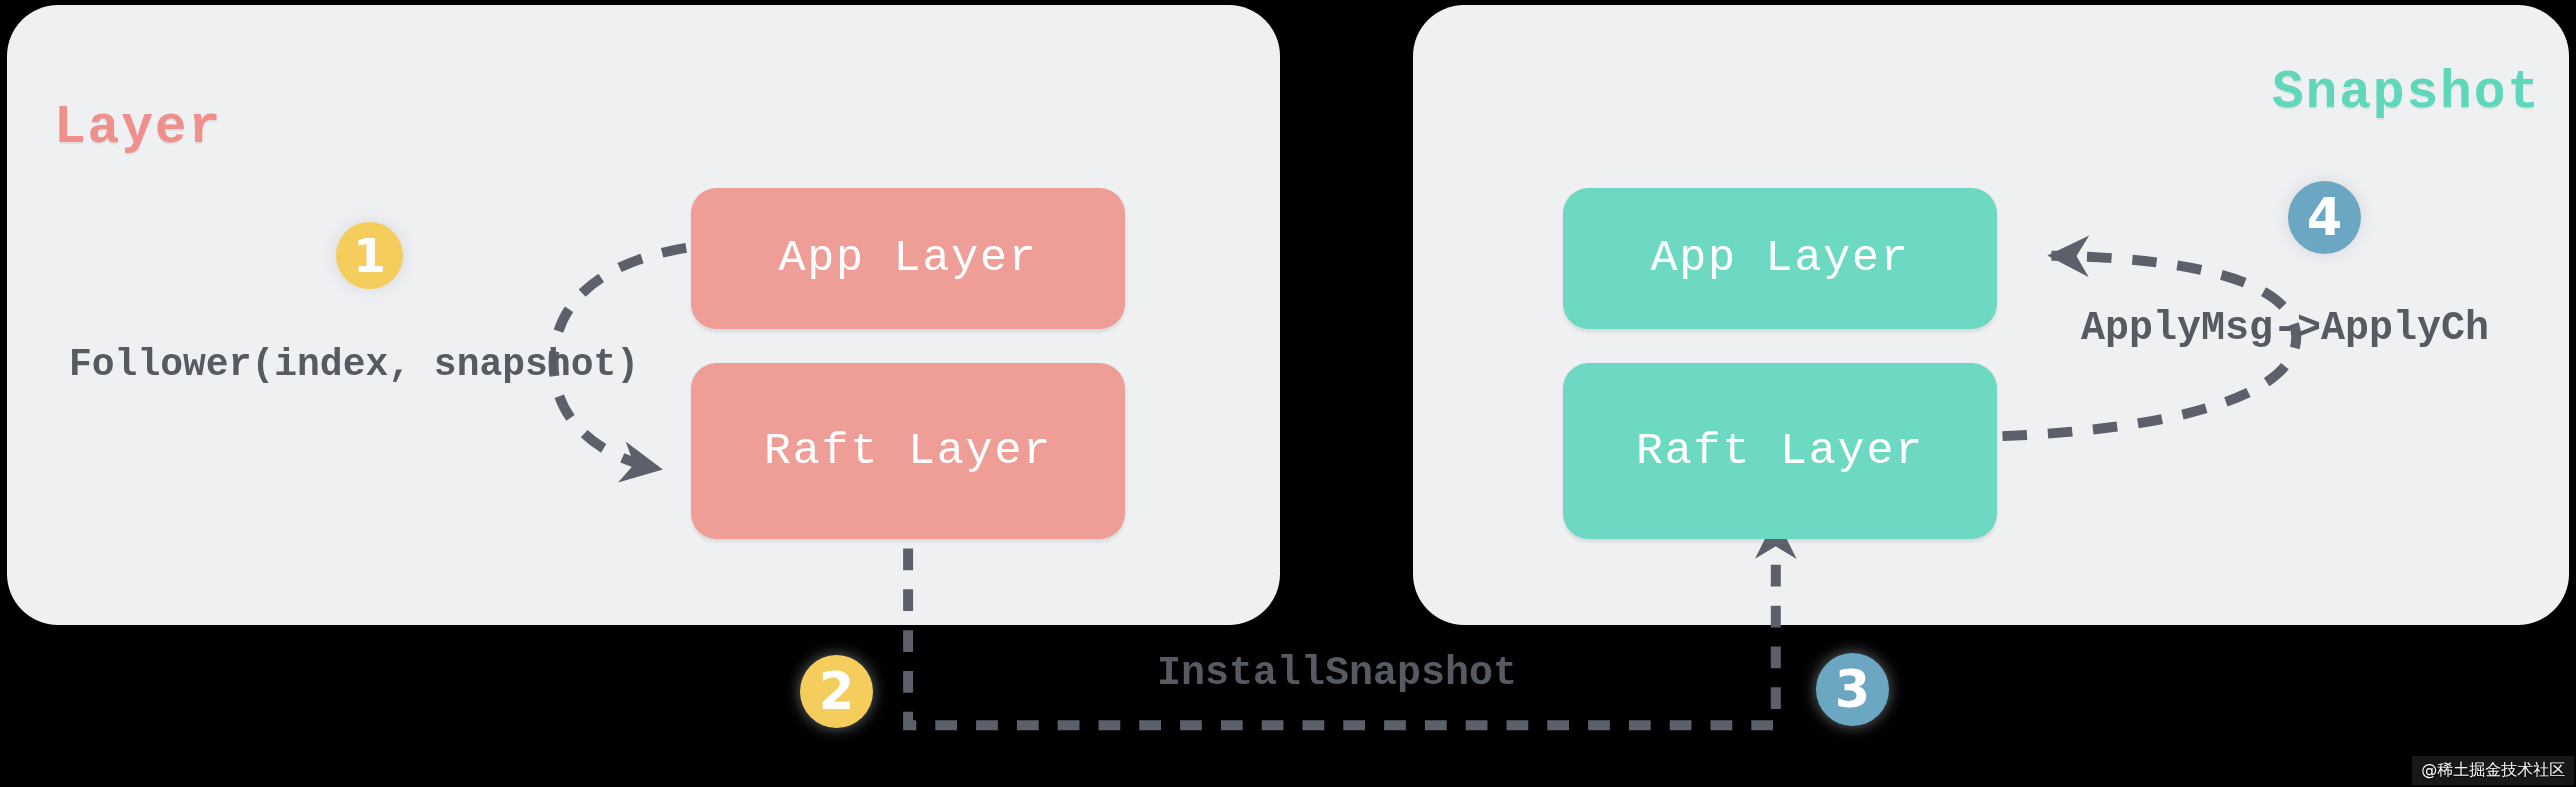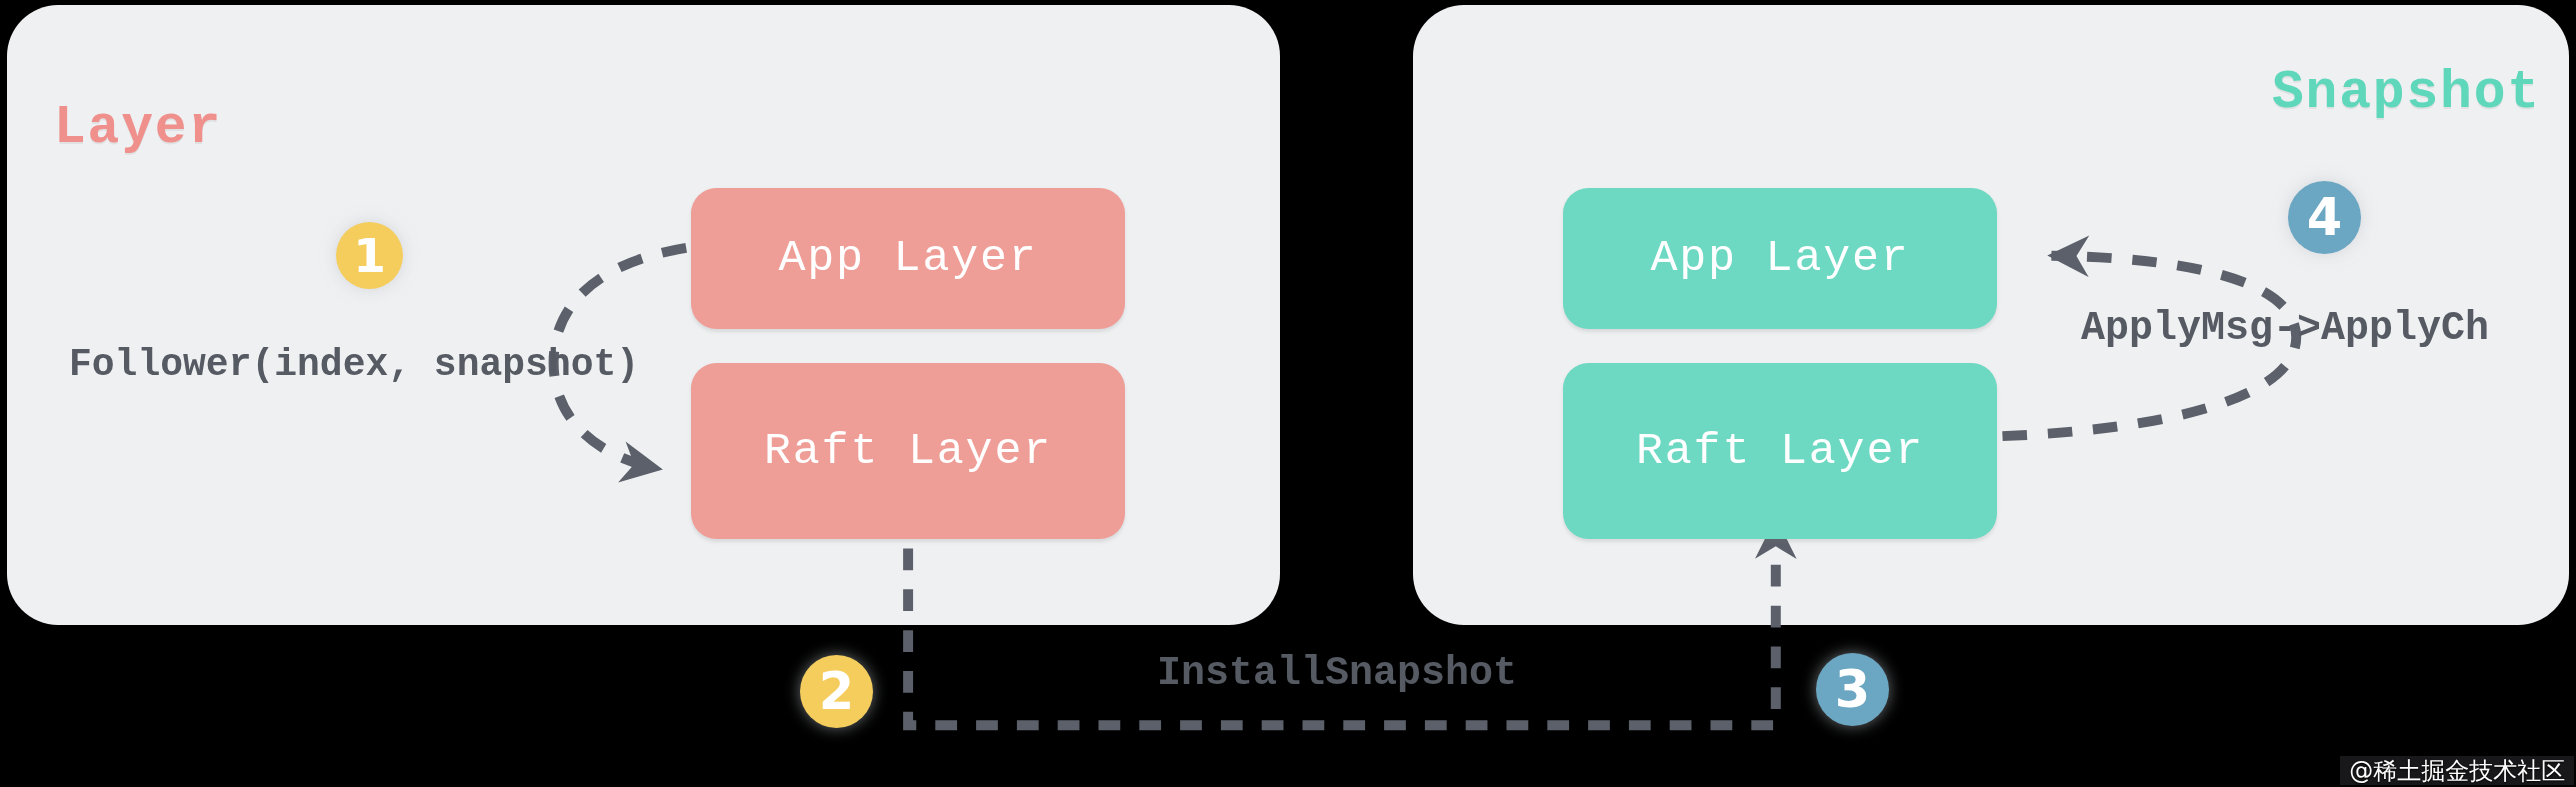--- a/index.html
+++ b/index.html
@@ -45,21 +45,21 @@
   .apply-msg{left:2081px;top:306px;font-size:40px;}
   .rpc-label{left:1109px;top:651px;font-size:40px;margin-left:48px;}
   svg.connectors{position:absolute;left:0;top:0;width:2576px;height:787px;pointer-events:none;}
   .dashline{fill:none;stroke:var(--dash);stroke-width:11;}
   .loop{stroke-dasharray:27 23;}
   .elbow{stroke-dasharray:24 21;}
   .arrowhead{fill:var(--dash);}
   .watermark{
     position:absolute;right:1.8px;top:756px;height:29px;padding:0 9px;
     background:rgba(28,28,30,0.85);display:flex;align-items:center;
-    color:#fdfdfd;font-family:"DejaVu Sans","Liberation Sans",sans-serif;font-size:24px;
+    color:#fdfdfd;font-family:"DejaVu Sans","Liberation Sans",sans-serif;font-size:16px;
     text-shadow:0 0.9px 1.8px #000;
   }
 </style>
 </head>
 <body>
 
 <div class="panel leader"></div>
 
 <div class="panel follower"></div>
 

